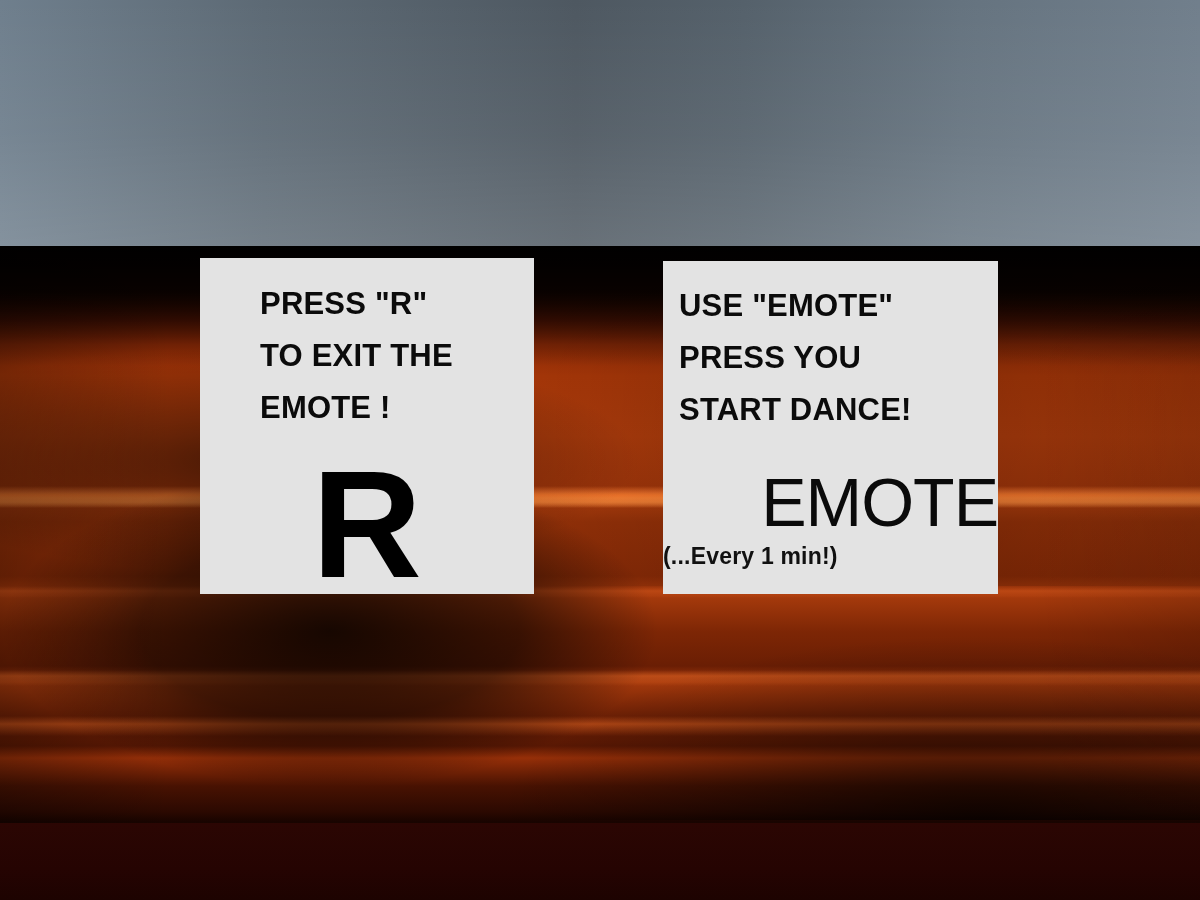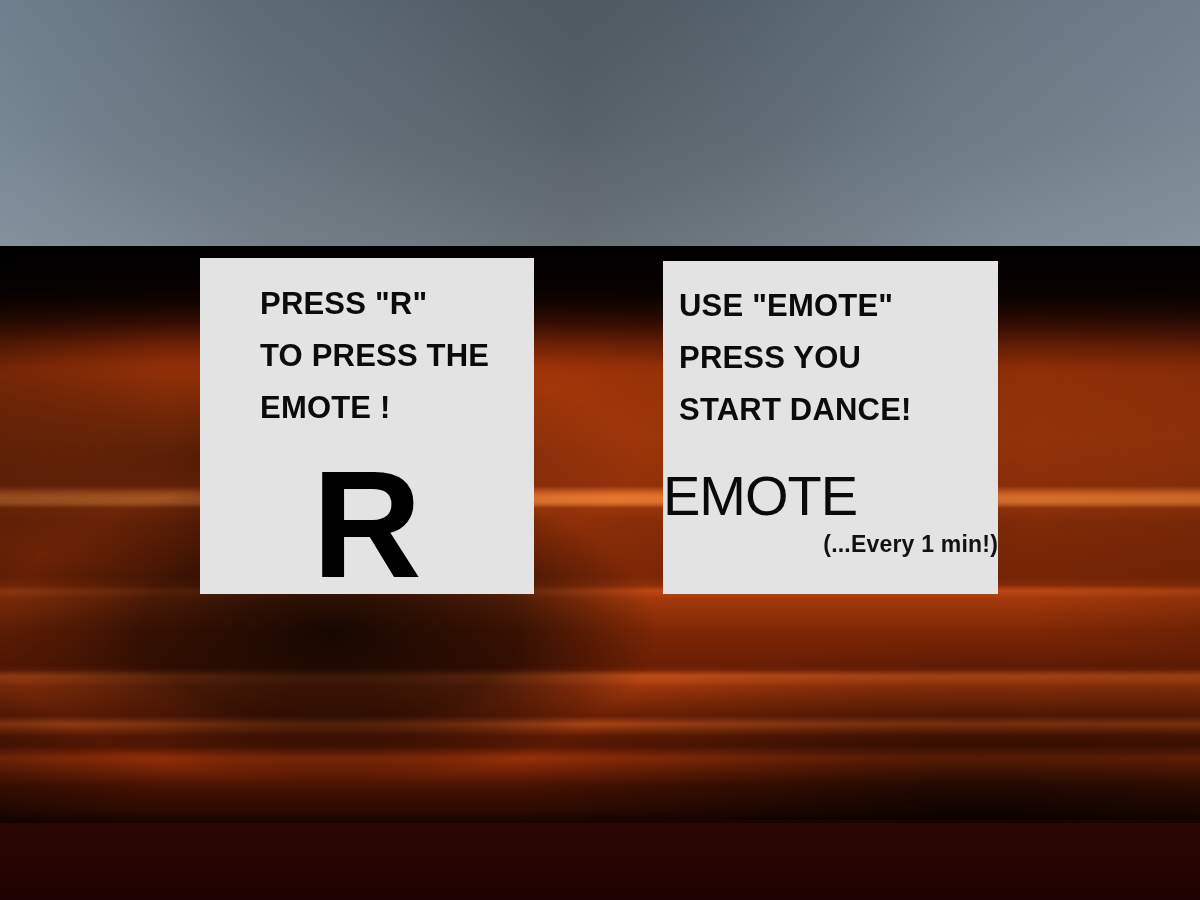--- a/index.html
+++ b/index.html
@@ -179,54 +179,54 @@
     font-size: 152px;
     line-height: 1;
     text-align: center;
     letter-spacing: 0;
   }
   #card-exit .bigkey { margin-top: 14px; }
 
   .bigword {
     color: #0a0a0a;
     font-weight: normal;
-    font-size: 56px;
+    font-size: 68px;
     line-height: 1;
-    text-align: left;
+    text-align: right;
     letter-spacing: -1px;
     margin-top: 32px;
   }
 
   .subnote {
     color: #111;
     font-weight: bold;
     font-size: 23px;
     line-height: 1;
-    text-align: right;
+    text-align: left;
     margin-top: 9px;
     letter-spacing: 0.2px;
   }
 </style>
 </head>
 <body>
 
 <div id="stage">
 
   <div class="bg-layer bg-sky"></div>
   <div class="bg-layer bg-floor"></div>
   <div class="bg-layer bg-horizon"></div>
   <div class="bg-layer bg-rightshade"></div>
   <div class="bg-layer bg-blob"></div>
   <div class="bg-layer bg-vignette"></div>
   <div class="bg-layer bg-bottom"></div>
 
   <div class="card" id="card-exit">
     <div class="headline">
       <div>PRESS "R"</div>
-      <div>TO PRESS THE</div>
+      <div>TO EXIT THE</div>
       <div>EMOTE !</div>
     </div>
     <div class="bigkey">R</div>
   </div>
 
   <div class="card" id="card-emote">
     <div class="headline">
       <div>USE "EMOTE"</div>
       <div>PRESS YOU</div>
       <div>START DANCE!</div>

